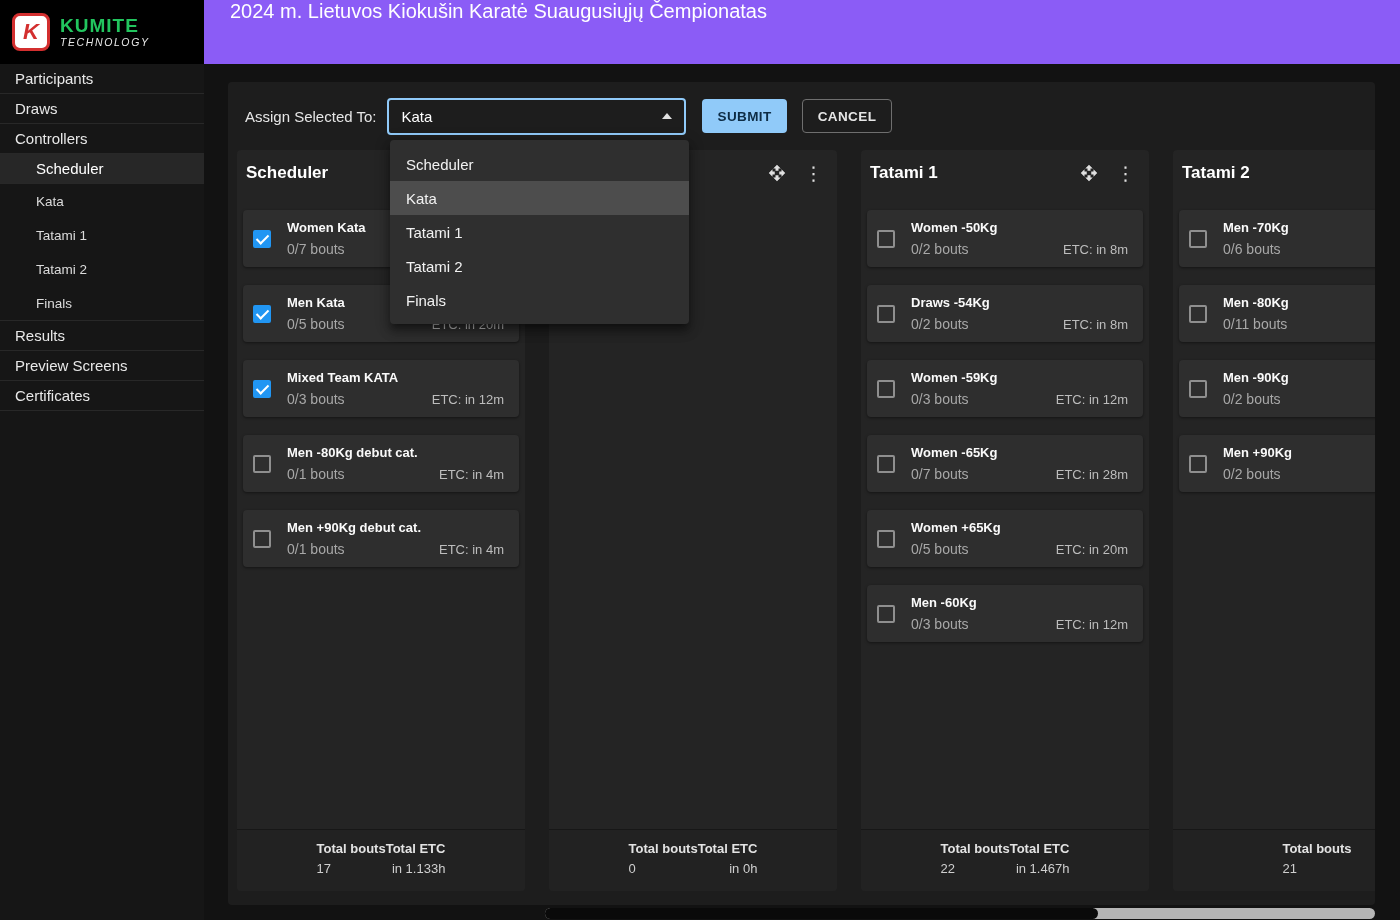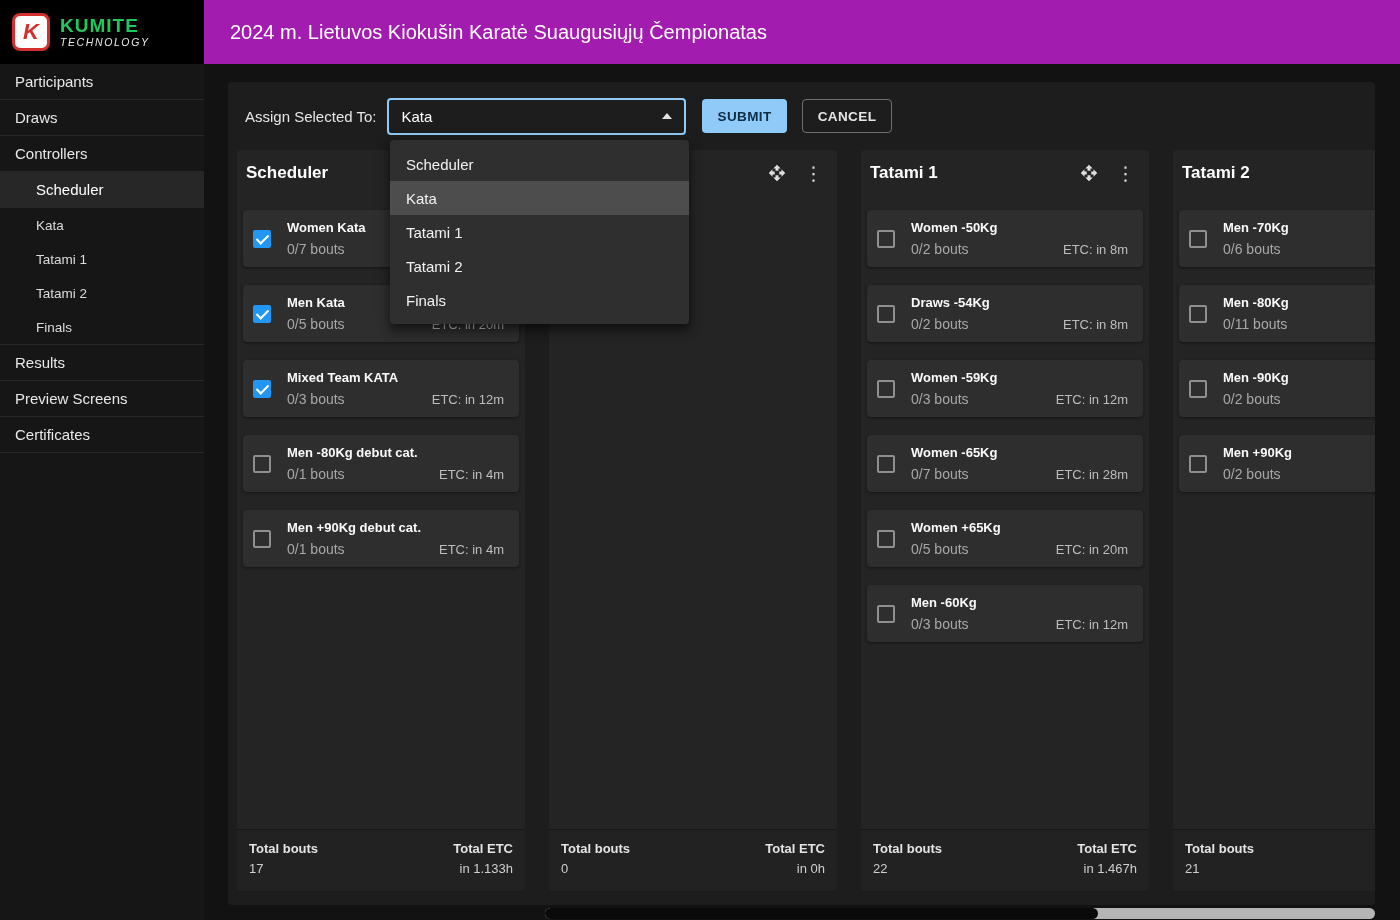--- a/index.html
+++ b/index.html
@@ -7,30 +7,30 @@
   .app { position:relative; width:1400px; height:920px; background:#121212; overflow:hidden; }
 
   
   .sidebar { position:absolute; left:0; top:0; width:204px; height:920px; background:#161616; z-index:5; }
   .logo { height:64px; background:#000; display:flex; align-items:center; padding:0 12px; gap:10px; cursor:pointer; }
   .logo-mark { width:38px; height:38px; background:#fff; border-radius:8px; border:3px solid #d32f2f;
                display:flex; align-items:center; justify-content:center; }
   .logo-mark span { color:#d32f2f; font-weight:700; font-style:italic; font-size:22px; }
   .brand-name { font-size:19px; font-weight:700; color:#22c55e; letter-spacing:1px; line-height:1.05; }
   .brand-tag  { font-size:10.5px; font-style:italic; color:#e8e8e8; letter-spacing:1.6px; }
-  .nav-item { display:flex; align-items:center; height:36px; padding-left:15px; font-size:15px; color:#e8e8e8;
+  .nav-item { display:flex; align-items:center; height:30px; padding-left:15px; font-size:15px; color:#e8e8e8;
               border-bottom:1px solid #282828; cursor:pointer; }
   .nav-item.child { padding-left:36px; }
   .nav-item.active { background:#272727; color:#fff; }
   .nav-sub { border-bottom:1px solid #282828; }
   .nav-sub .nav-item { height:34px; padding-left:36px; font-size:13.5px; border-bottom:none; color:#dcdcdc; }
 
   
-  .topbar { position:absolute; left:204px; top:0; width:1196px; height:64px; background:#a21caf;
-            display:flex; align-items:center; padding-left:26px; }
+  .topbar { position:absolute; left:204px; top:0; width:1196px; height:64px; background:#8b5cf6;
+            display:flex; padding-left:26px; }
   .topbar h1 { font-size:20px; font-weight:500; color:#fff; }
 
   
   .panel { position:absolute; left:228px; top:82px; width:1147px; height:823px; background:#1d1d1d;
            border-radius:4px; overflow:hidden; }
 
   .assign-row { display:flex; align-items:center; height:68px; padding:0 17px; }
   .assign-label { font-size:15px; color:#e6e6e6; margin-right:11px; white-space:nowrap;text-align:right; }
   .select { width:299px; height:37px; border:2px solid #90caf9; border-radius:4px; background:#1d1d1d;
             display:flex; align-items:center; justify-content:space-between; padding:0 12px; cursor:pointer; }
@@ -56,21 +56,21 @@
           box-shadow:0 1px 3px rgba(0,0,0,.45); cursor:pointer; }
   .checkbox { position:relative; width:18px; height:18px; border:2px solid #8f8f8f; border-radius:2px;
               margin-right:16px; flex:0 0 18px; cursor:pointer; }
   .checkbox.checked { background:#2196f3; border-color:#2196f3; }
   .checkbox.checked::after { content:""; position:absolute; left:4px; top:0px; width:5px; height:10px;
               border:solid #fff; border-width:0 2px 2px 0; transform:rotate(45deg); }
   .card-title { font-size:13px; font-weight:700; color:#fafafa; }
   .card-bouts { font-size:14px; color:#a8a8a8; margin-top:6px; }
   .card-etc { position:absolute; right:15px; bottom:10px; font-size:13px; color:#bdbdbd; }
   .col-footer { height:62px; border-top:1px solid #171717; background:#222;
-                display:flex; justify-content:space-between; padding:11px 12px; border-radius:0 0 4px 4px; }
+                display:flex; justify-content:center; padding:11px 12px; border-radius:0 0 4px 4px; }
   .f-right { text-align:right; }
   .f-label { font-size:13px; font-weight:700; color:#e3e3e3; }
   .f-value { font-size:13px; color:#cfcfcf; margin-top:5px; }
 
   
   .menu { position:absolute; left:162px; top:58px; width:299px; background:#2f2f2f; border-radius:4px; padding:7px 0;
           box-shadow:0 5px 5px -3px rgba(0,0,0,.3),0 8px 10px 1px rgba(0,0,0,.25),0 3px 14px 2px rgba(0,0,0,.22);
           z-index:10; }
   .menu-item { height:34px; display:flex; align-items:center; padding:0 16px; font-size:15px; color:#f2f2f2; cursor:pointer; }
   .menu-item.selected { background:#4d4d4d; }

